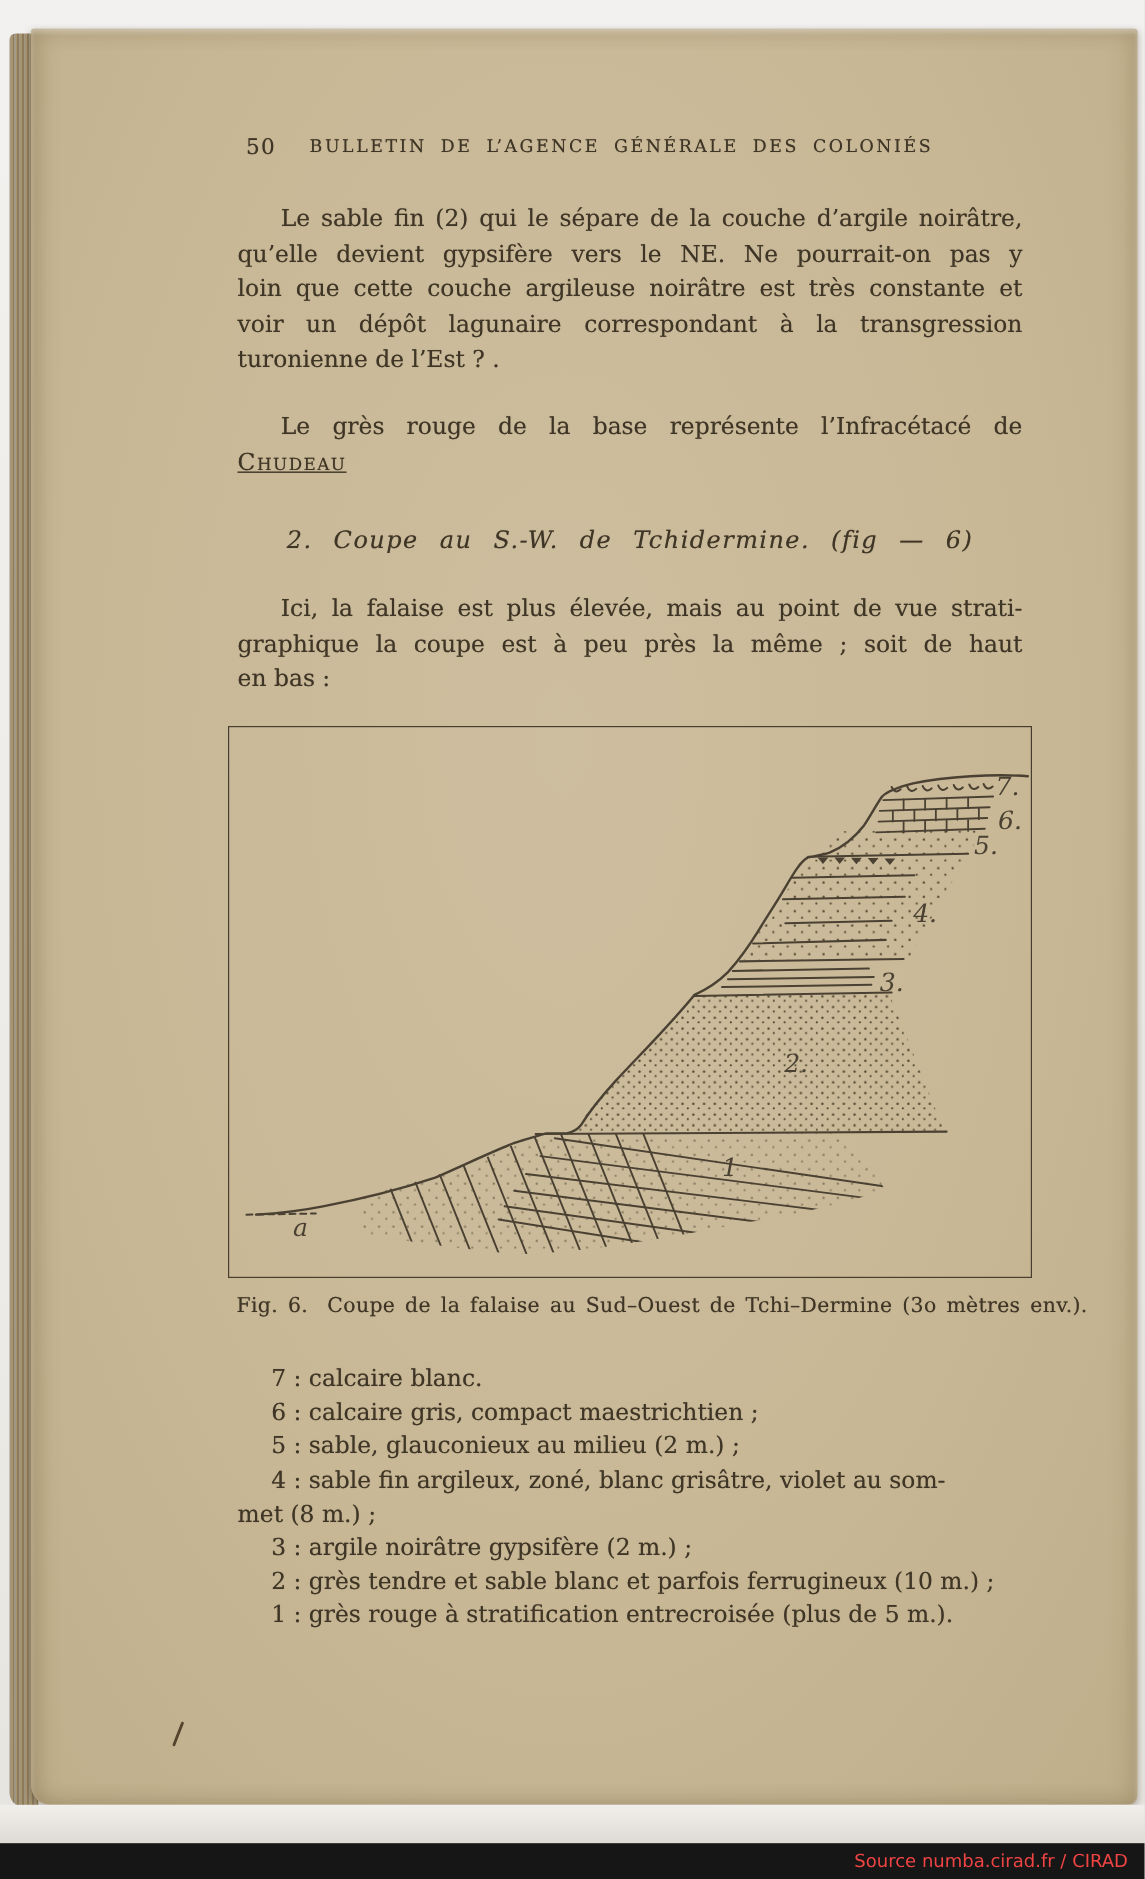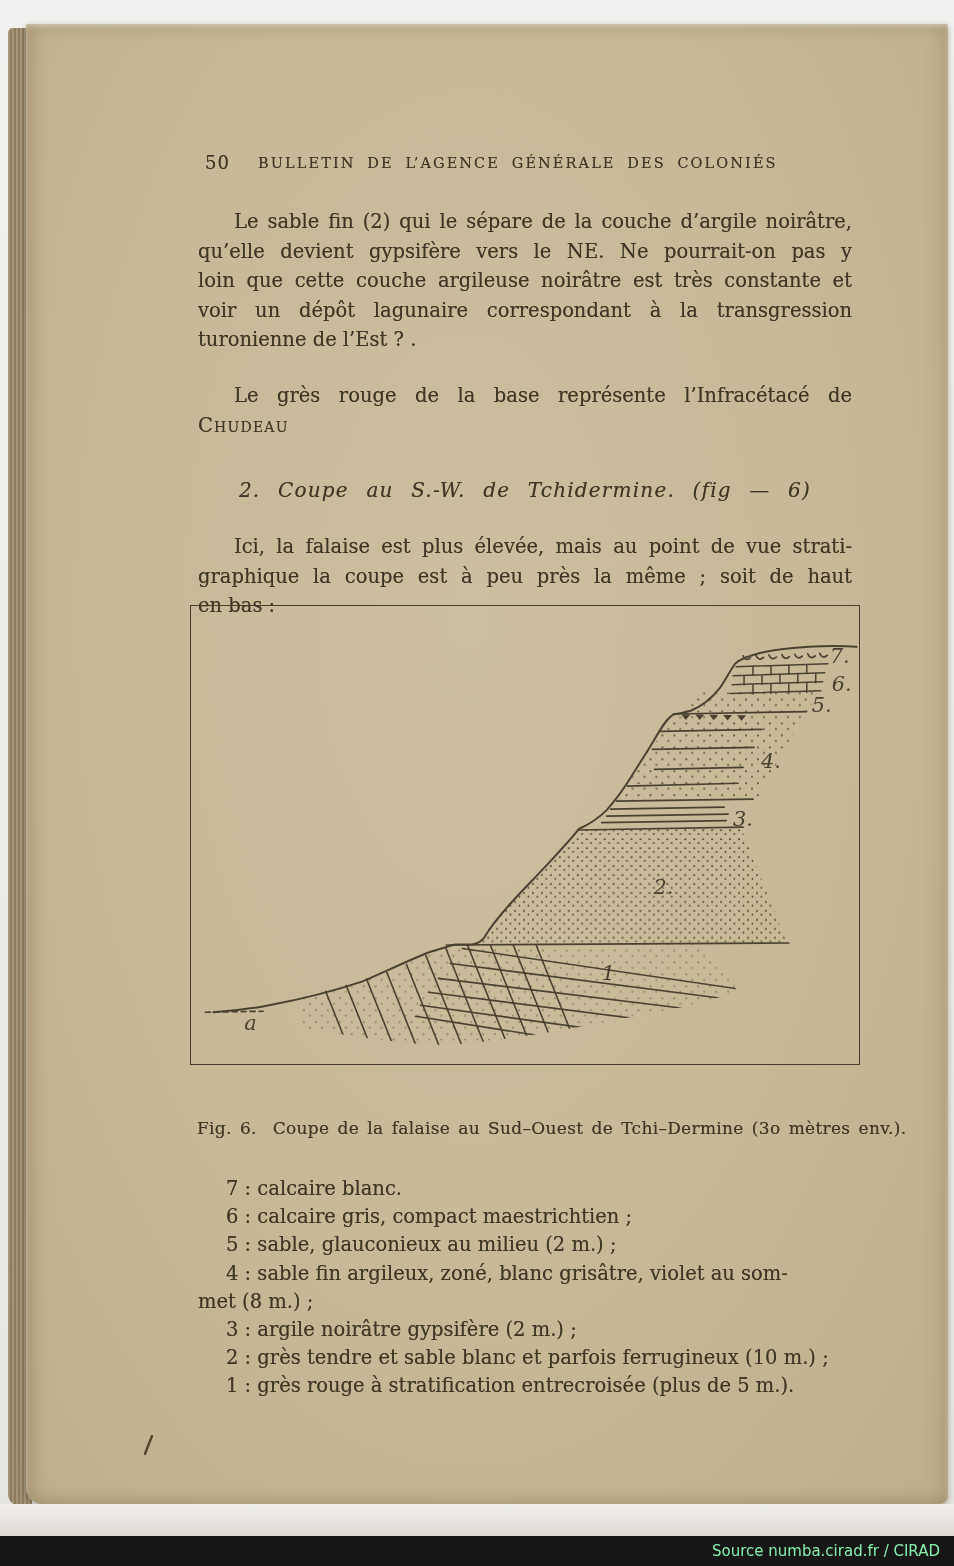--- a/index.html
+++ b/index.html
@@ -9,43 +9,43 @@
   .book-edge{position:absolute;left:8px;top:28px;width:24px;height:1478px;
         background:repeating-linear-gradient(90deg,#6f604699 0 1px,#a6946f 1px 2.5px,#8d7b5b 2.5px 4px);
         border-radius:5px 0 0 12px;}
   .page{position:absolute;left:26px;top:24px;width:922px;height:1480px;
         background:radial-gradient(ellipse at 48% 40%, #cdbe9f 0%, #c8b896 55%, #bfae8a 100%);
         box-shadow:inset 0 3px 4px rgba(255,255,255,.35), inset -6px 0 18px rgba(110,90,55,.22),
                    inset 8px 0 16px rgba(110,90,55,.25), 0 2px 6px rgba(60,50,30,.35);
         border-radius:2px 3px 8px 16px;}
   .below-page{position:absolute;left:0;top:1504px;width:954px;height:34px;
         background:linear-gradient(180deg,#f1efeb,#dddad4);}
-  .ink{color:#3e3526;text-shadow:0 0 .6px rgba(62,50,30,.55);margin-top:40px;}
+  .ink{color:#3e3526;text-shadow:0 0 .6px rgba(62,50,30,.55);}
   .page-number{position:absolute;left:205px;top:112px;font-size:18px;letter-spacing:1px;}
   .running-title{position:absolute;left:258px;top:115px;width:470px;text-align:center;
         font-size:14.5px;letter-spacing:2.1px;word-spacing:5px;white-space:nowrap;}
   .para{position:absolute;left:198px;width:654px;font-size:19.5px;line-height:29.6px;}
   .jline{text-align:justify;text-align-last:justify;}
   .plain{text-align:left;}
   .ind{text-indent:36px;}
-  .sc{font-variant:small-caps;letter-spacing:1.2px;}
+  .sc{font-variant:small-caps;letter-spacing:1.2px;text-decoration:underline;}
   .heading{position:absolute;left:198px;top:438px;width:654px;text-align:center;
         font-style:italic;font-size:20px;letter-spacing:1.2px;word-spacing:10px;}
   .figure-box{position:absolute;left:190px;top:605px;width:670px;height:460px;
         border:1.6px solid #473e2f;box-sizing:border-box;}
   .figure-box svg{display:block;width:100%;height:100%;}
   .caption{position:absolute;left:197px;top:1078px;width:662px;font-size:17px;
         letter-spacing:.3px;word-spacing:2.5px;white-space:nowrap;}
   .caption .cap-label{margin-right:16px;}
   .legend{position:absolute;left:198px;top:1135px;width:660px;font-size:19.5px;line-height:28.2px;}
   .legend .item{padding-left:28px;}
   .legend .cont{padding-left:0;}
   .pen-mark{position:absolute;left:142px;top:1434px;width:14px;height:22px;}
   .source-bar{position:absolute;left:0;bottom:0;width:954px;height:30px;background:#161616;
-        color:#86efac;font-family:"DejaVu Sans","Liberation Sans",sans-serif;font-size:15px;
+        color:#ef4444;font-family:"DejaVu Sans","Liberation Sans",sans-serif;font-size:15px;
         line-height:30px;text-align:right;padding-right:14px;box-sizing:border-box;}
   svg text{font-family:"DejaVu Serif","Liberation Serif",serif;font-style:italic;
         fill:#4a4133;font-size:21px;}
 </style>
 </head>
 <body>
 
 <div class="scan">
 
   <div class="book-edge"></div>

